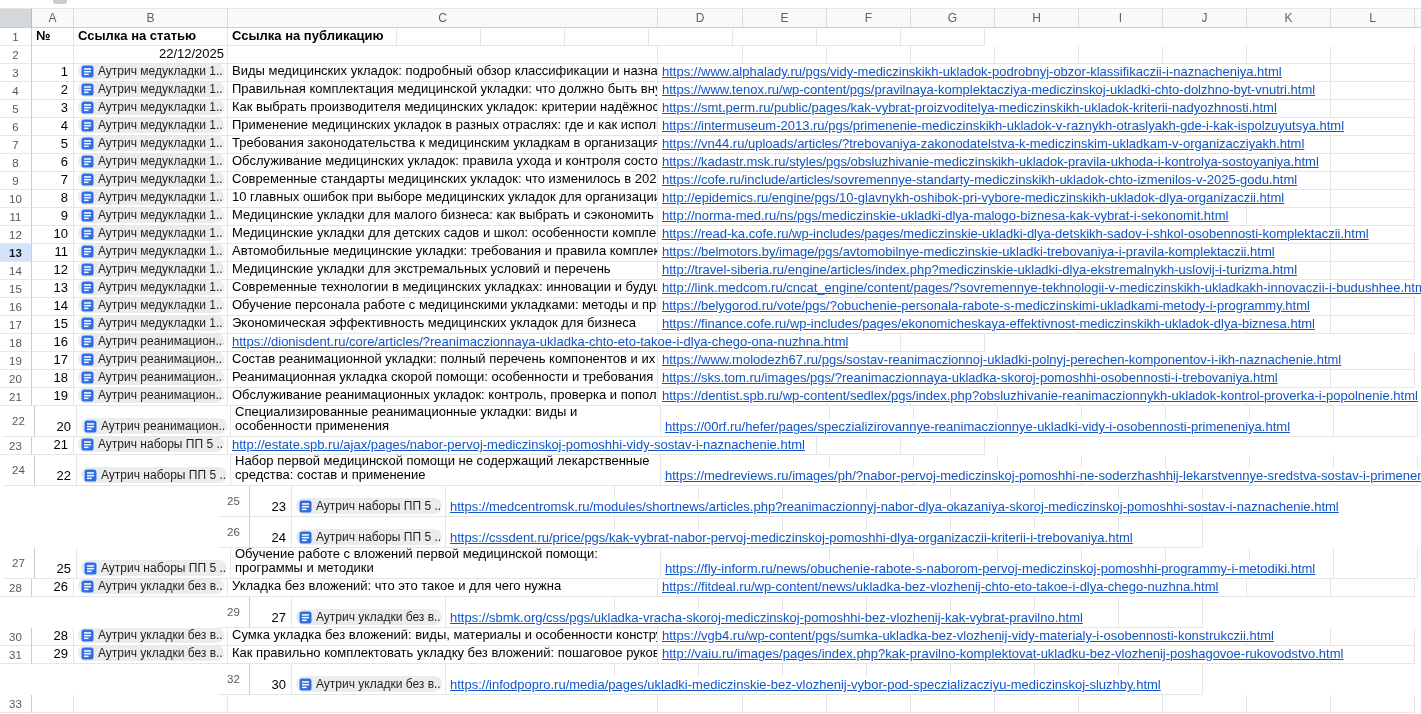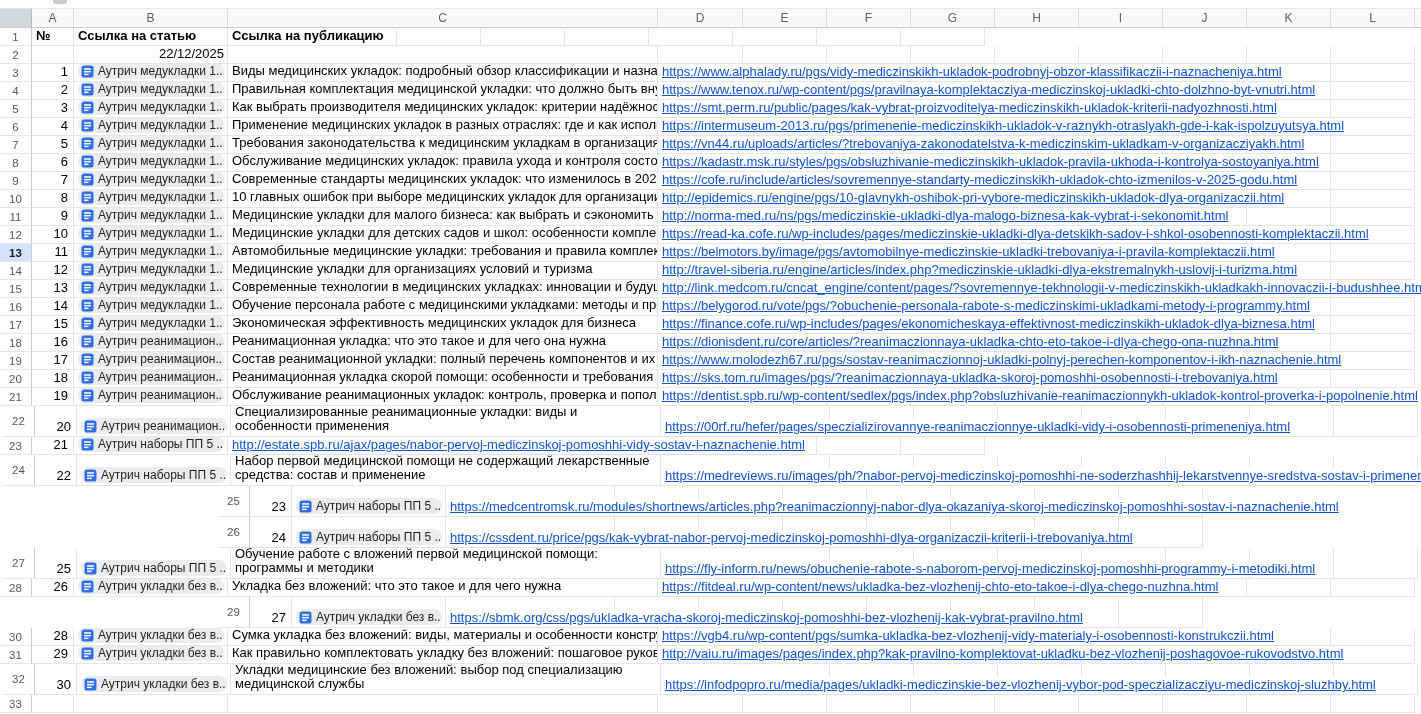--- a/index.html
+++ b/index.html
@@ -470,21 +470,21 @@
         <svg width="13" height="13" viewBox="0 0 13 13">
           <rect x="0.5" y="0.5" width="12" height="12" rx="2.6" fill="#2e6fe8"></rect>
           <rect x="3" y="3.2" width="7" height="1.5" fill="#ffffff"></rect>
           <rect x="3" y="5.9" width="7" height="1.5" fill="#ffffff"></rect>
           <rect x="3" y="8.6" width="4.6" height="1.5" fill="#ffffff"></rect>
         </svg>
         <span class="chip-t">Аутрич медукладки 1...</span>
       </span>
     </div>
     <div class="cell cc">
-            <span class="t">Медицинские укладки для организациях условий и туризма</span>
+            <span class="t">Медицинские укладки для экстремальных условий и перечень</span>
           </div>
     <div class="cell cd">
             <span class="ovf url">http://travel-siberia.ru/engine/articles/index.php?mediczinskie-ukladki-dlya-ekstremalnykh-uslovij-i-turizma.html</span>
           </div>
     <div class="cell ce"></div>
           <div class="cell ce"></div>
           <div class="cell ce"></div>
           <div class="cell ce"></div>
           <div class="cell ce"></div>
           <div class="cell ce"></div>
@@ -601,23 +601,20 @@
       <span class="chip">
         <svg width="13" height="13" viewBox="0 0 13 13">
           <rect x="0.5" y="0.5" width="12" height="12" rx="2.6" fill="#2e6fe8"></rect>
           <rect x="3" y="3.2" width="7" height="1.5" fill="#ffffff"></rect>
           <rect x="3" y="5.9" width="7" height="1.5" fill="#ffffff"></rect>
           <rect x="3" y="8.6" width="4.6" height="1.5" fill="#ffffff"></rect>
         </svg>
         <span class="chip-t">Аутрич реанимацион...</span>
       </span>
     </div>
-    <div class="cell cc">
-            <span class="t">Реанимационная укладка: что это такое и для чего она нужна</span>
-          </div>
     <div class="cell cd">
             <span class="ovf url">https://dionisdent.ru/core/articles/?reanimaczionnaya-ukladka-chto-eto-takoe-i-dlya-chego-ona-nuzhna.html</span>
           </div>
     <div class="cell ce"></div>
           <div class="cell ce"></div>
           <div class="cell ce"></div>
           <div class="cell ce"></div>
           <div class="cell ce"></div>
           <div class="cell ce"></div>
           <div class="cell ce"></div>
@@ -1051,23 +1048,20 @@
       <span class="chip">
         <svg width="13" height="13" viewBox="0 0 13 13">
           <rect x="0.5" y="0.5" width="12" height="12" rx="2.6" fill="#2e6fe8"></rect>
           <rect x="3" y="3.2" width="7" height="1.5" fill="#ffffff"></rect>
           <rect x="3" y="5.9" width="7" height="1.5" fill="#ffffff"></rect>
           <rect x="3" y="8.6" width="4.6" height="1.5" fill="#ffffff"></rect>
         </svg>
         <span class="chip-t">Аутрич укладки без в...</span>
       </span>
     </div>
-    <div class="cell cc">
-            <span class="t">Укладки медицинские без вложений: выбор под специализацию медицинской службы</span>
-          </div>
     <div class="cell cd">
             <span class="ovf url">https://infodpopro.ru/media/pages/ukladki-mediczinskie-bez-vlozhenij-vybor-pod-speczializacziyu-mediczinskoj-sluzhby.html</span>
           </div>
     <div class="cell ce"></div>
           <div class="cell ce"></div>
           <div class="cell ce"></div>
           <div class="cell ce"></div>
           <div class="cell ce"></div>
           <div class="cell ce"></div>
           <div class="cell ce"></div>

